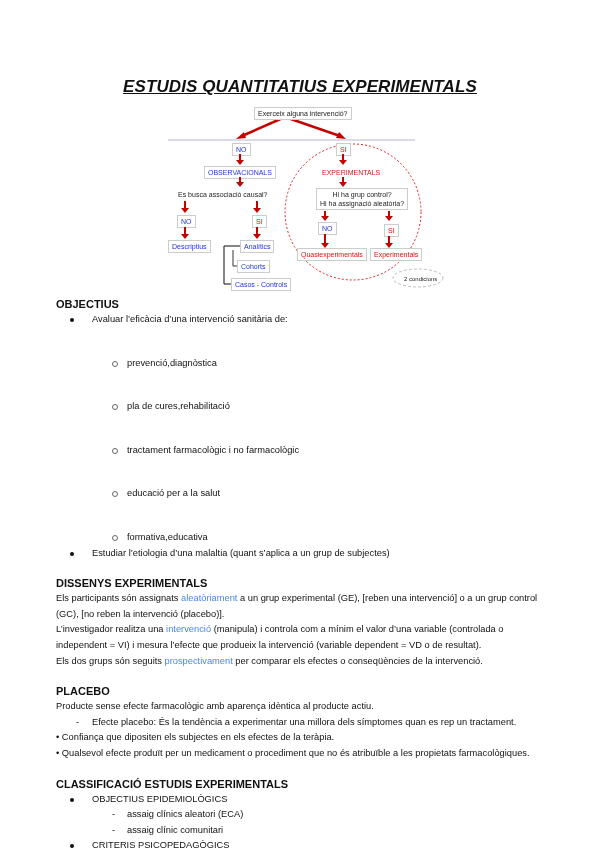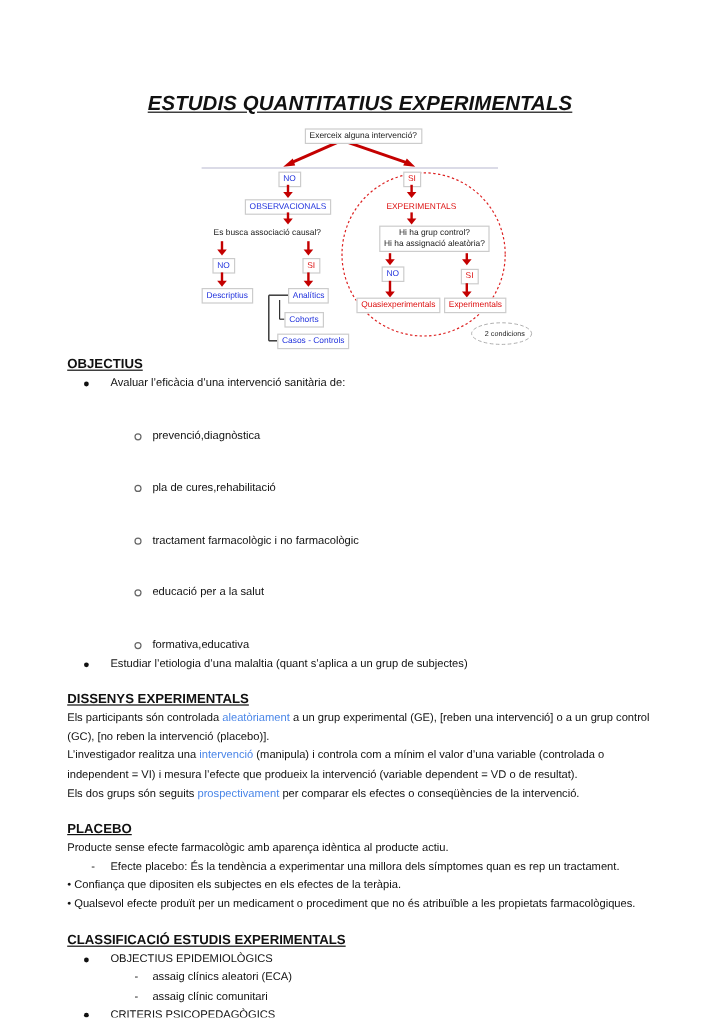--- a/index.html
+++ b/index.html
@@ -7,21 +7,21 @@
   .title{position:absolute;left:0;right:0;top:77px;text-align:center;font-weight:bold;font-size:17px;text-decoration:underline;letter-spacing:0.1px;font-style:italic;}
   .diagram{position:absolute;left:160px;top:100px;width:300px;height:200px;}
   .box{position:absolute;font-size:7px;background:#fff;border:1px solid #ccc;padding:1px 3px;white-space:nowrap;line-height:9px;}
   .blue{color:#2233dd;}
   .red{color:#dd1111;}
   .dark{color:#222;}
   .nb{border-color:transparent;}
   .arrow{position:absolute;width:2px;background:#c40000;}
   .arrow:after{content:"";position:absolute;left:-3px;bottom:-4px;border-left:4px solid transparent;border-right:4px solid transparent;border-top:5px solid #c40000;}
   .content{position:absolute;left:56px;top:296px;width:500px;font-size:9.3px;line-height:15.6px;}
-  .h{font-weight:bold;text-decoration:underline;font-size:11px;margin-top:14px;line-height:16px;}
+  .h{font-weight:bold;font-size:11px;margin-top:14px;line-height:16px;}
   .h.first{margin-top:0;}
   .p{margin:0;}
   .hl{color:#4a86e8;}
   .li1{position:relative;padding-left:36px;}
   .li1:before{content:"";position:absolute;left:14px;top:6px;width:4px;height:4px;border-radius:50%;background:#111;}
   .li2{position:relative;padding-left:71px;margin-top:28px;}
   .li2:before{content:"";position:absolute;left:56px;top:5px;width:4px;height:4px;border-radius:50%;border:1px solid #666;}
   .dash1{position:relative;padding-left:36px;}
   .dash1:before{content:"-";position:absolute;left:20px;top:0;}
   .dash2{position:relative;padding-left:71px;}
@@ -97,21 +97,21 @@
   <div class="h first">OBJECTIUS</div>
   <div class="li1">Avaluar l’eficàcia d’una intervenció sanitària de:</div>
   <div class="li2">prevenció,diagnòstica</div>
   <div class="li2">pla de cures,rehabilitació</div>
   <div class="li2">tractament farmacològic i no farmacològic</div>
   <div class="li2">educació per a la salut</div>
   <div class="li2">formativa,educativa</div>
   <div class="li1">Estudiar l’etiologia d’una malaltia (quant s’aplica a un grup de subjectes)</div>
 
   <div class="h">DISSENYS EXPERIMENTALS</div>
-  <p class="p"><span>Els participants són controlada </span><span class="hl">aleatòriament</span><span> a un grup experimental (GE), [reben una intervenció] o a un grup control (GC), [no reben la intervenció (placebo)].</span></p>
+  <p class="p"><span>Els participants són assignats </span><span class="hl">aleatòriament</span><span> a un grup experimental (GE), [reben una intervenció] o a un grup control (GC), [no reben la intervenció (placebo)].</span></p>
   <p class="p"><span>L’investigador realitza una </span><span class="hl">intervenció</span><span> (manipula) i controla com a mínim el valor d’una variable (controlada o independent = VI) i mesura l’efecte que produeix la intervenció (variable dependent = VD o de resultat).</span></p>
   <p class="p"><span>Els dos grups són seguits </span><span class="hl">prospectivament</span><span> per comparar els efectes o conseqüències de la intervenció.</span></p>
 
   <div class="h">PLACEBO</div>
   <p class="p">Producte sense efecte farmacològic amb aparença idèntica al producte actiu.</p>
   <div class="dash1">Efecte placebo: És la tendència a experimentar una millora dels símptomes quan es rep un tractament.</div>
   <p class="p">• Confiança que dipositen els subjectes en els efectes de la teràpia.</p>
   <p class="p">• Qualsevol efecte produït per un medicament o procediment que no és atribuïble a les propietats farmacològiques.</p>
 
   <div class="h">CLASSIFICACIÓ ESTUDIS EXPERIMENTALS</div>

